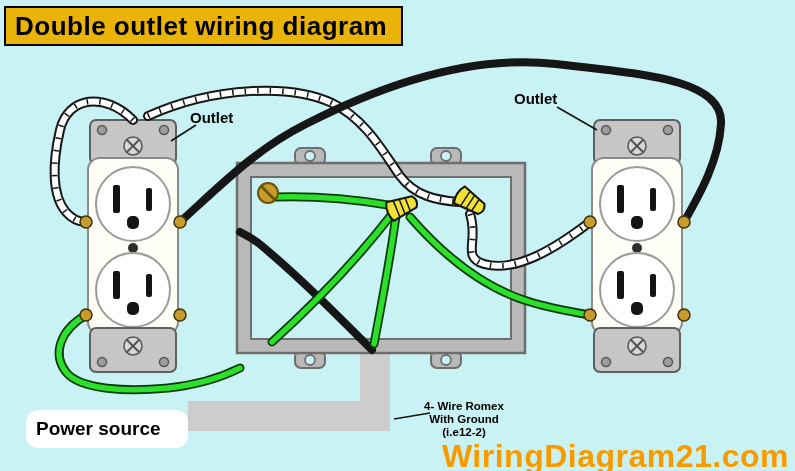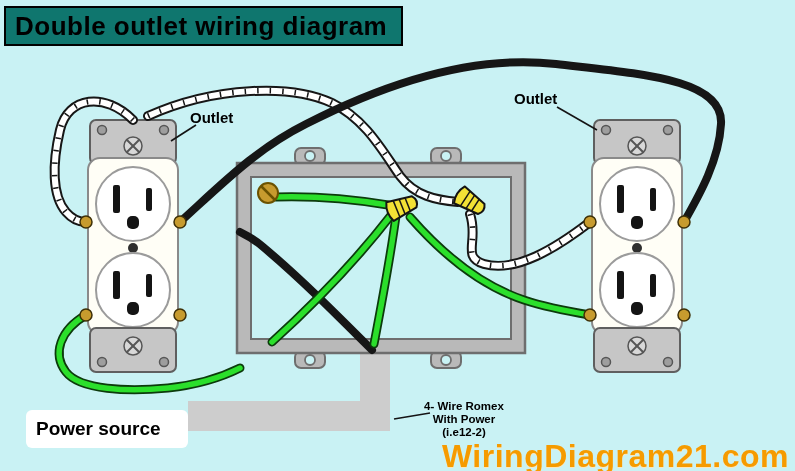--- a/index.html
+++ b/index.html
@@ -35,28 +35,28 @@
   .tab     { stroke:#6e6e6e; stroke-width:2; }
   .tabhole { stroke:#6e6e6e; stroke-width:1.8; }
   .gscrew  { stroke:#6b5200; stroke-width:2; }
   .gslot   { stroke:#6b5200; stroke-width:2.5; stroke-linecap:round; }
   .nut     { stroke:#141414; stroke-width:2; stroke-linejoin:round; }
   .nutrib  { stroke:#141414; stroke-width:1.5; }
   .pline   { stroke:#141414; stroke-width:1.6; }
 
   
   .lbl { position:absolute; color:#000; }
-  .title { left:4px; top:6px; background:#0f766e; border:2px solid #000;
+  .title { left:4px; top:6px; background:#eab308; border:2px solid #000;
            font-size:26px; font-weight:bold; line-height:34px; padding:1px 14px 1px 9px;
            white-space:nowrap; letter-spacing:0.5px; }
   .outlet-lbl { font-size:15px; font-weight:bold;text-align:right; }
   .outlet-lbl.left  { left:190px; top:109px; }
   .outlet-lbl.right { left:514px; top:90px; }
   .power { left:26px; top:410px; width:162px; height:38px; background:#ffffff;
-           border-radius:6px; font-size:19px; font-weight:bold; line-height:38px;
+           border-radius:12px; font-size:19px; font-weight:bold; line-height:38px;
            padding-left:10px; box-sizing:border-box; }
   .romex { left:416px; top:400px; width:96px; text-align:center;
            font-size:11.5px; font-weight:bold; line-height:13px; }
   .watermark { right:6px; top:438px; font-size:32px; font-weight:bold;
                color:#f59b00; letter-spacing:0.5px; text-shadow:0 1px 0 #fbe7bc; }
 </style>
 </head>
 <body>
 
 <div class="stage">
@@ -190,17 +190,17 @@
     <line class="pline" x1="557" y1="107" x2="597" y2="130"></line>
     <line class="pline" x1="430" y1="413" x2="394" y2="419"></line>
   </svg>
 
   <div class="lbl title">Double outlet wiring diagram</div>
   <div class="lbl outlet-lbl left">Outlet</div>
   <div class="lbl outlet-lbl right">Outlet</div>
   <div class="lbl power">Power source</div>
   <div class="lbl romex">
     <div>4- Wire Romex</div>
-    <div>With Power</div>
+    <div>With Ground</div>
     <div>(i.e12-2)</div>
   </div>
   <div class="lbl watermark">WiringDiagram21.com</div>
 </div>
 
 </body></html>

